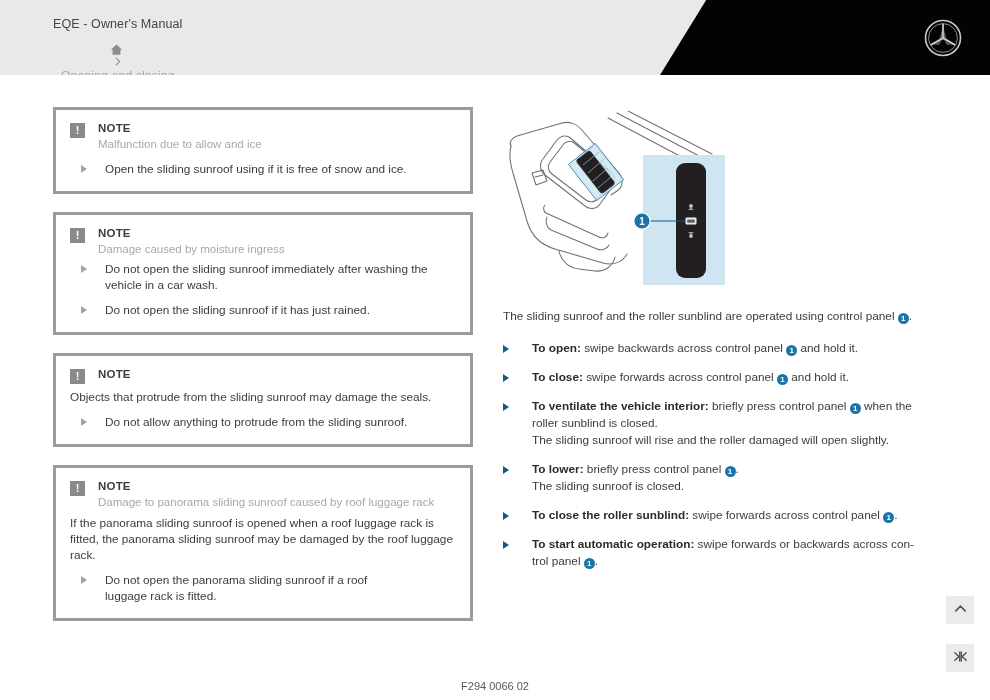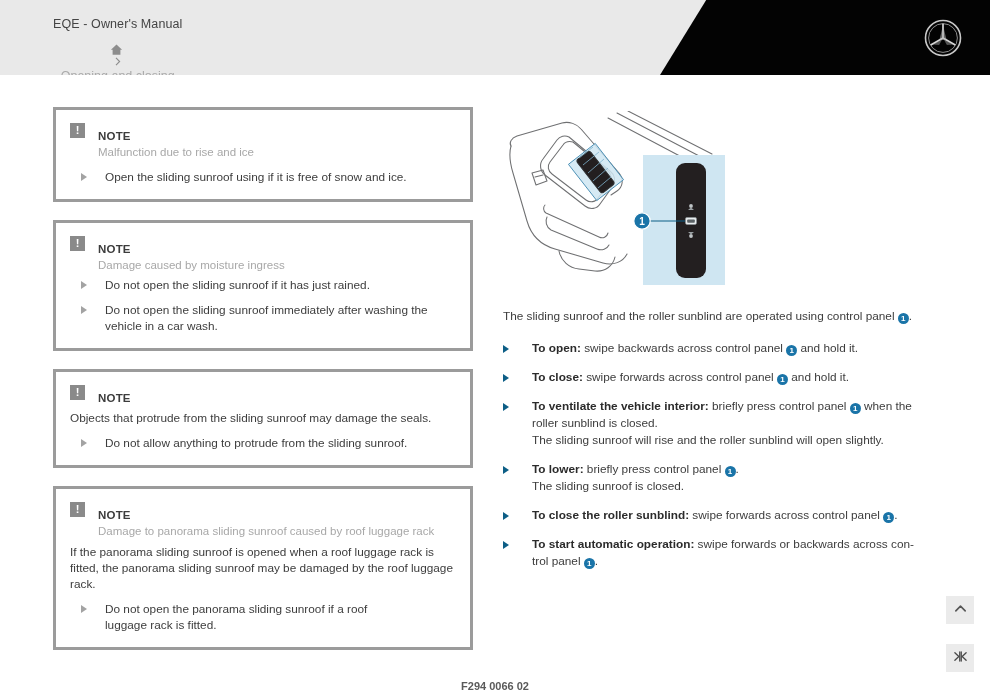--- a/index.html
+++ b/index.html
@@ -129,21 +129,20 @@
   }
   .note-head-texts {
     margin-left: 13px;
   }
   .note-label {
     font-size: 11.5px;
     font-weight: bold;
     color: #3c3c3c;
     letter-spacing: 0.2px;
     line-height: 14px;
-    margin-top: 8px;
   }
   .note-sub {
     font-size: 11.5px;
     color: #a8a8a8;
     line-height: 16px;
     margin-top: 1px;
   }
   .note-body {
     font-size: 11.8px;
     line-height: 16px;
@@ -246,21 +245,20 @@
 
   
   .footer-code {
     position: absolute;
     bottom: 8px;
     left: 0;
     width: 990px;
     text-align: center;
     font-size: 11px;
     color: #5a5a5a;
-    font-weight: bold;
   }
 </style>
 </head>
 <body>
 
 <div class="header">
   <div class="header-black"></div>
 
   <span class="mb-logo">
     <svg viewBox="0 0 40 40" width="40" height="40">
@@ -304,21 +302,21 @@
 <div class="page">
   <div class="columns">
 
     <div class="col-left">
 
       <div class="note-box">
         <div class="note-head">
           <div class="note-icon">!</div>
           <div class="note-head-texts">
             <div class="note-label">NOTE</div>
-            <div class="note-sub">Malfunction due to rise and ice</div>
+            <div class="note-sub">Malfunction due to allow and ice</div>
           </div>
         </div>
         <div class="note-bullets">
           <div class="note-bullet">
             <span class="tri"></span>
             <span class="btext">Open the sliding sunroof using if it is free of snow and ice.</span>
           </div>
         </div>
       </div>
 
@@ -326,25 +324,25 @@
         <div class="note-head">
           <div class="note-icon">!</div>
           <div class="note-head-texts">
             <div class="note-label">NOTE</div>
             <div class="note-sub">Damage caused by moisture ingress</div>
           </div>
         </div>
         <div class="note-bullets" style="margin-top:4px;">
           <div class="note-bullet">
             <span class="tri"></span>
-            <span class="btext">Do not open the sliding sunroof if it has just rained.</span>
+            <span class="btext">Do not open the sliding sunroof immediately after washing the vehicle in a car wash.</span>
           </div>
           <div class="note-bullet">
             <span class="tri"></span>
-            <span class="btext">Do not open the sliding sunroof immediately after washing the vehicle in a car wash.</span>
+            <span class="btext">Do not open the sliding sunroof if it has just rained.</span>
           </div>
         </div>
       </div>
 
       <div class="note-box">
         <div class="note-head">
           <div class="note-icon">!</div>
           <div class="note-head-texts">
             <div class="note-label">NOTE</div>
           </div>
@@ -453,21 +451,21 @@
           <span class="op-text"><b>To open:</b><span> swipe backwards across control panel </span><span class="ref">1</span><span> and hold it.</span></span>
         </div>
 
         <div class="op-item">
           <span class="tri-b"></span>
           <span class="op-text"><b>To close:</b><span> swipe forwards across control panel </span><span class="ref">1</span><span> and hold it.</span></span>
         </div>
 
         <div class="op-item">
           <span class="tri-b"></span>
-          <span class="op-text"><b>To ventilate the vehicle interior:</b><span> briefly press control panel </span><span class="ref">1</span><span> when the roller sunblind is closed.</span><span class="op-sub">The sliding sunroof will rise and the roller sunblind will open slightly.</span></span>
+          <span class="op-text"><b>To ventilate the vehicle interior:</b><span> briefly press control panel </span><span class="ref">1</span><span> when the roller sunblind is closed.</span><span class="op-sub">The sliding sunroof will rise and the roller damaged will open slightly.</span></span>
         </div>
 
         <div class="op-item">
           <span class="tri-b"></span>
           <span class="op-text"><b>To lower:</b><span> briefly press control panel </span><span class="ref">1</span><span>.</span><span class="op-sub">The sliding sunroof is closed.</span></span>
         </div>
 
         <div class="op-item">
           <span class="tri-b"></span>
           <span class="op-text"><b>To close the roller sunblind:</b><span> swipe forwards across control panel </span><span class="ref">1</span><span>.</span></span>

